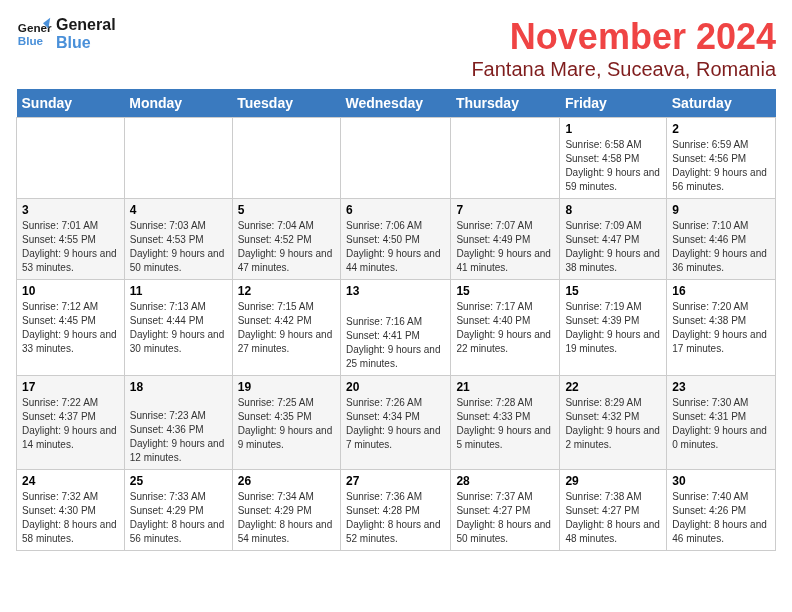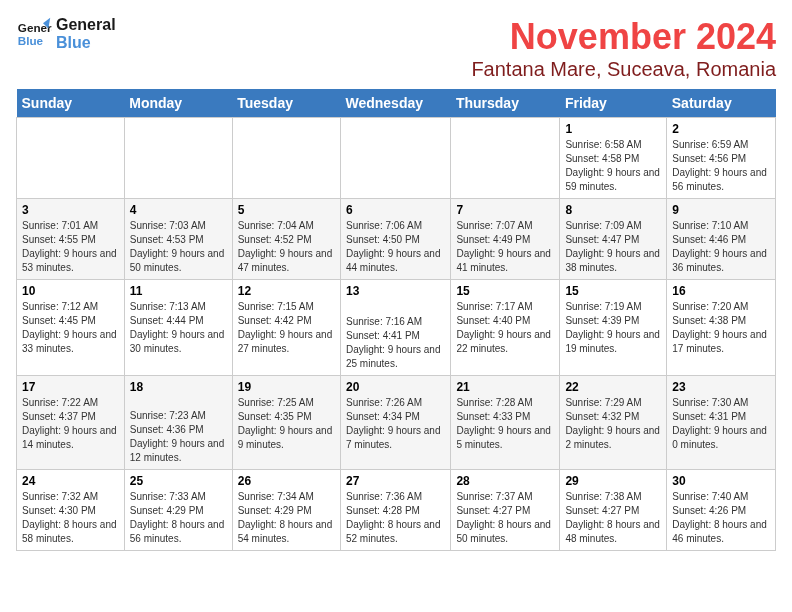--- a/index.html
+++ b/index.html
@@ -242,21 +242,21 @@
 Daylight: 9 hours and 7 minutes.</div>
         </td>
         <td>
           <div class="day-num">21</div>
           <div class="day-info" style="white-space: pre-line;">Sunrise: 7:28 AM
 Sunset: 4:33 PM
 Daylight: 9 hours and 5 minutes.</div>
         </td>
         <td>
           <div class="day-num">22</div>
-          <div class="day-info" style="white-space: pre-line;">Sunrise: 7:29 AM
+          <div class="day-info" style="white-space: pre-line;">Sunrise: 8:29 AM
 Sunset: 4:32 PM
 Daylight: 9 hours and 2 minutes.</div>
         </td>
         <td>
           <div class="day-num">23</div>
           <div class="day-info" style="white-space: pre-line;">Sunrise: 7:30 AM
 Sunset: 4:31 PM
 Daylight: 9 hours and 0 minutes.</div>
         </td>
       </tr>

